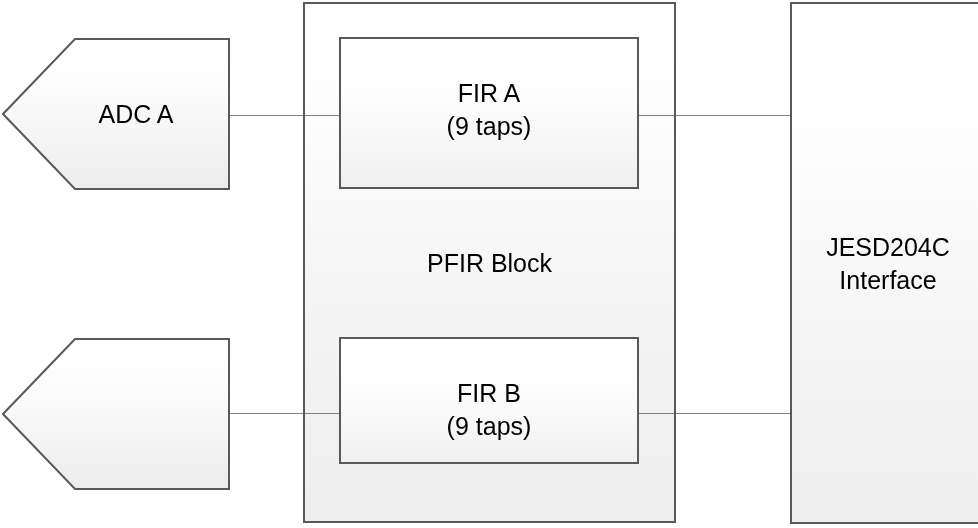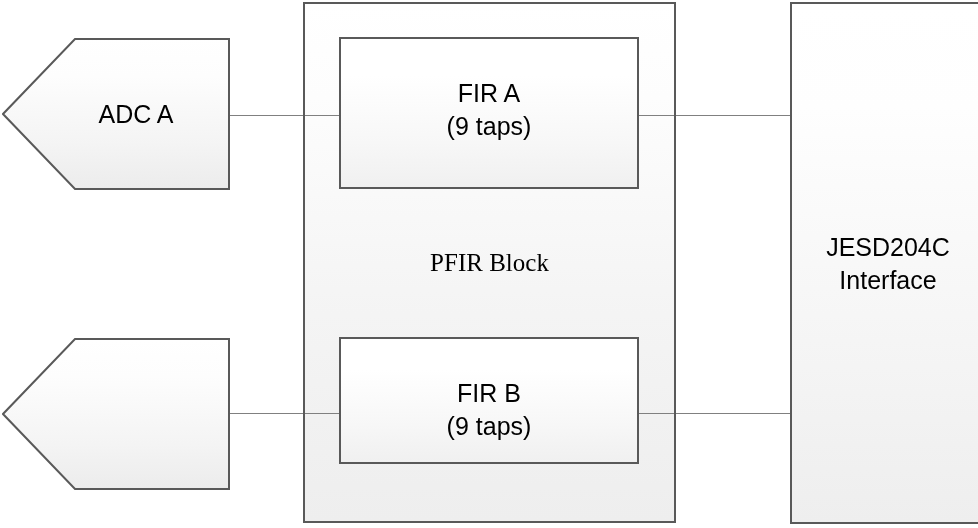--- a/index.html
+++ b/index.html
@@ -54,21 +54,20 @@
   }
   #pfir-block-label {
     position: absolute;
     left: 0;
     right: 0;
     top: 50%;
     transform: translateY(-50%);
     text-align: center;
     font-size: 25px;
     color: #000000;
-    font-family: Liberation Serif, serif;
   }
 
   
   .fir-box {
     position: absolute;
     box-sizing: border-box;
     border: 2px solid #595959;
     background: linear-gradient(to bottom, #ffffff 0%, #ffffff 25%, #f7f7f7 70%, #f0f0f0 100%);
   }
   #fir-a-box {

